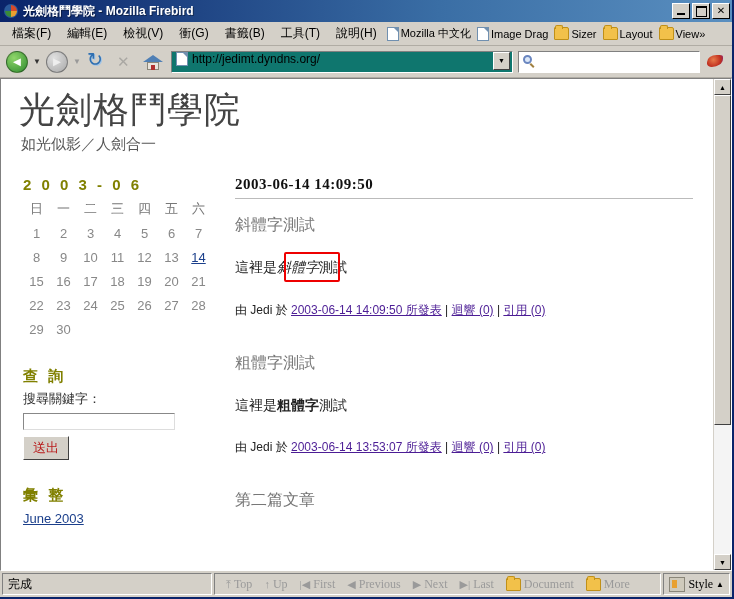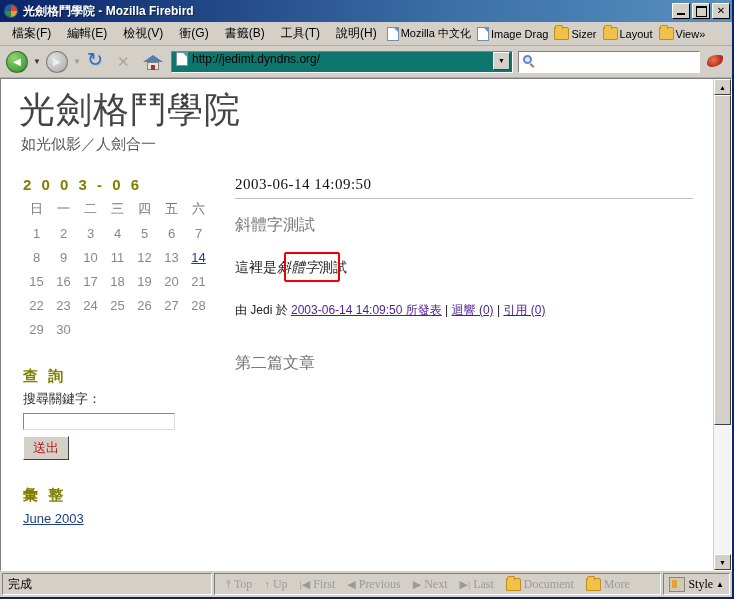--- a/index.html
+++ b/index.html
@@ -299,21 +299,21 @@
     padding: 2px 9px;
     background: #d4d0c8;
     border: 1px solid;
     border-color: #fff #404040 #404040 #fff;
     font-family: "Liberation Sans", sans-serif;
     color: #b91c1c;
   }
   .arc-link { font-size: 13px; color: #1b3f8b; text-decoration: underline; }
   .post-date {
     font-family: "Liberation Serif", serif;
-    font-size: 15px; font-weight: normal; color: #111;
+    font-size: 15px; font-weight: bold; color: #111;
     border-bottom: 1px solid #bbb;
     padding-bottom: 5px; margin: 0 0 16px 0;
     letter-spacing: .5px;
   }
   .post-title {
     font-family: "Liberation Serif", serif;
     font-size: 16px; color: #777; font-weight: normal;
     margin: 0 0 22px 0;
   }
   .post-body {
@@ -557,20 +557,29 @@
               <div class="post-title">斜體字測試</div>
               <div class="post-body">
                 <span>這裡是</span><i>斜體字</i><span>測試</span>
                 <span class="annot-box" style="left:49px;top:-6px;width:52px;height:26px;"></span>
               </div>
               <div class="post-foot">
                 <span>由 Jedi 於 </span><a href="#">2003-06-14 14:09:50 所發表</a><span> | </span><a href="#">迴響 (0)</a><span> | </span><a href="#">引用 (0)</a>
               </div>
             </div>
 
+            <div>
+              <div class="post-title">粗體字測試</div>
+              <div class="post-body">
+                <span>這裡是</span><b>粗體字</b><span>測試</span>
+              </div>
+              <div class="post-foot">
+                <span>由 Jedi 於 </span><a href="#">2003-06-14 13:53:07 所發表</a><span> | </span><a href="#">迴響 (0)</a><span> | </span><a href="#">引用 (0)</a>
+              </div>
+            </div>
 
             <div>
               <div class="post-title">第二篇文章</div>
             </div>
           </div>
         </div>
       </div>
     </div>
 
     <div id="vscroll">

